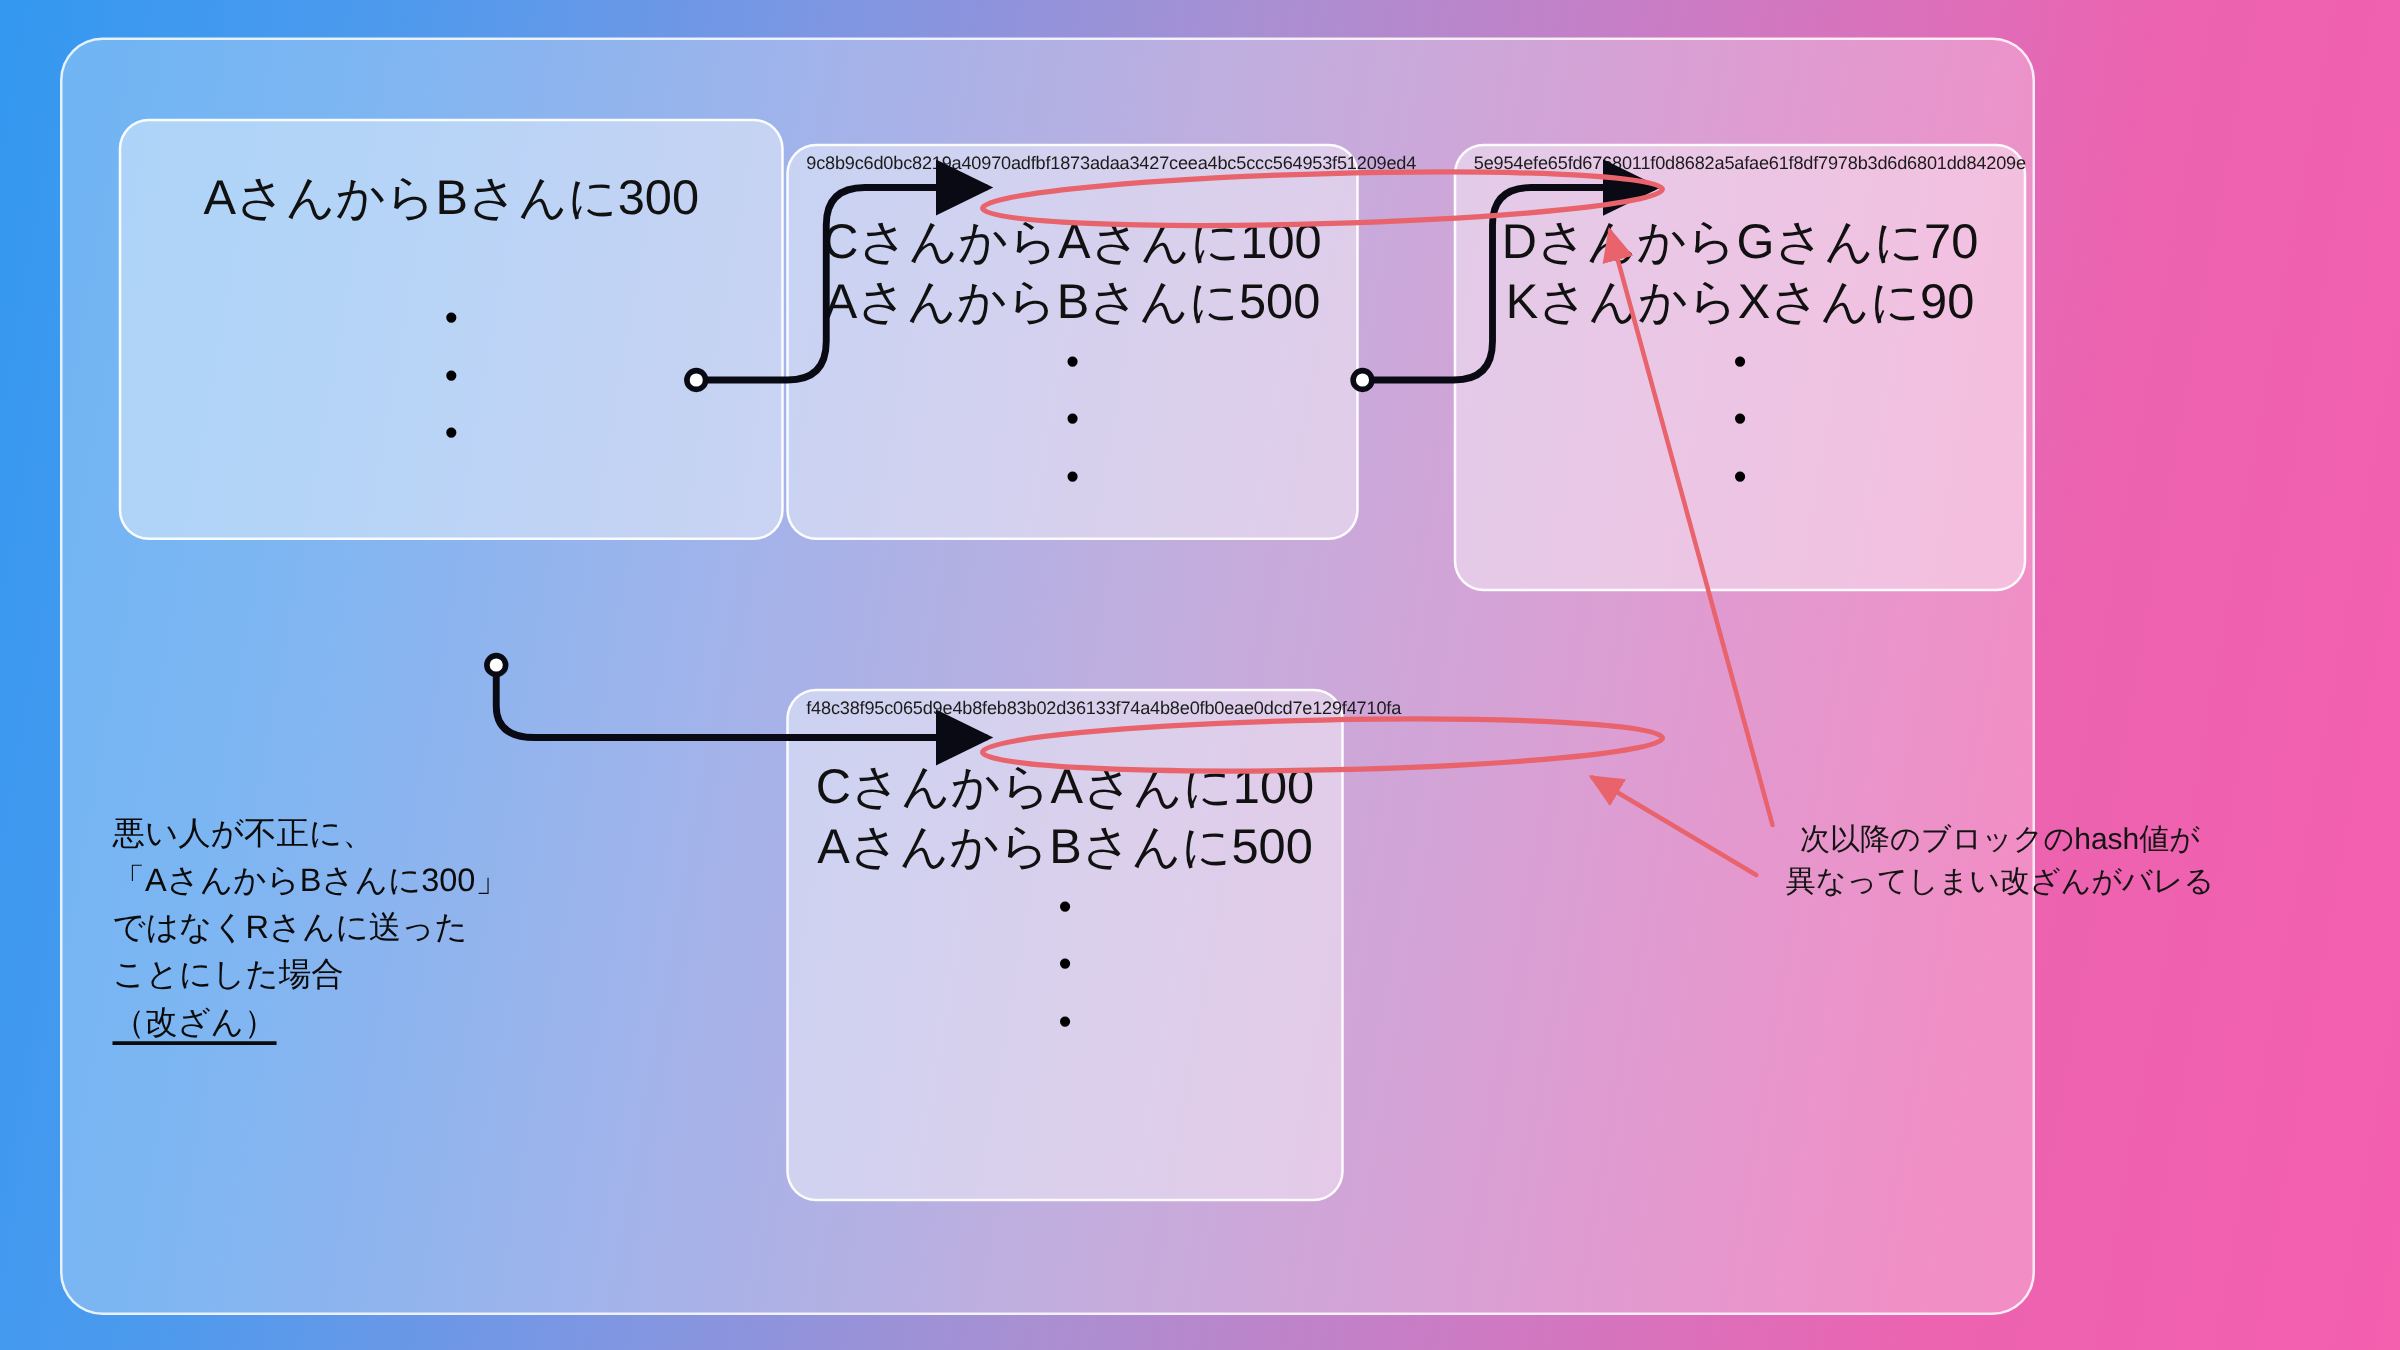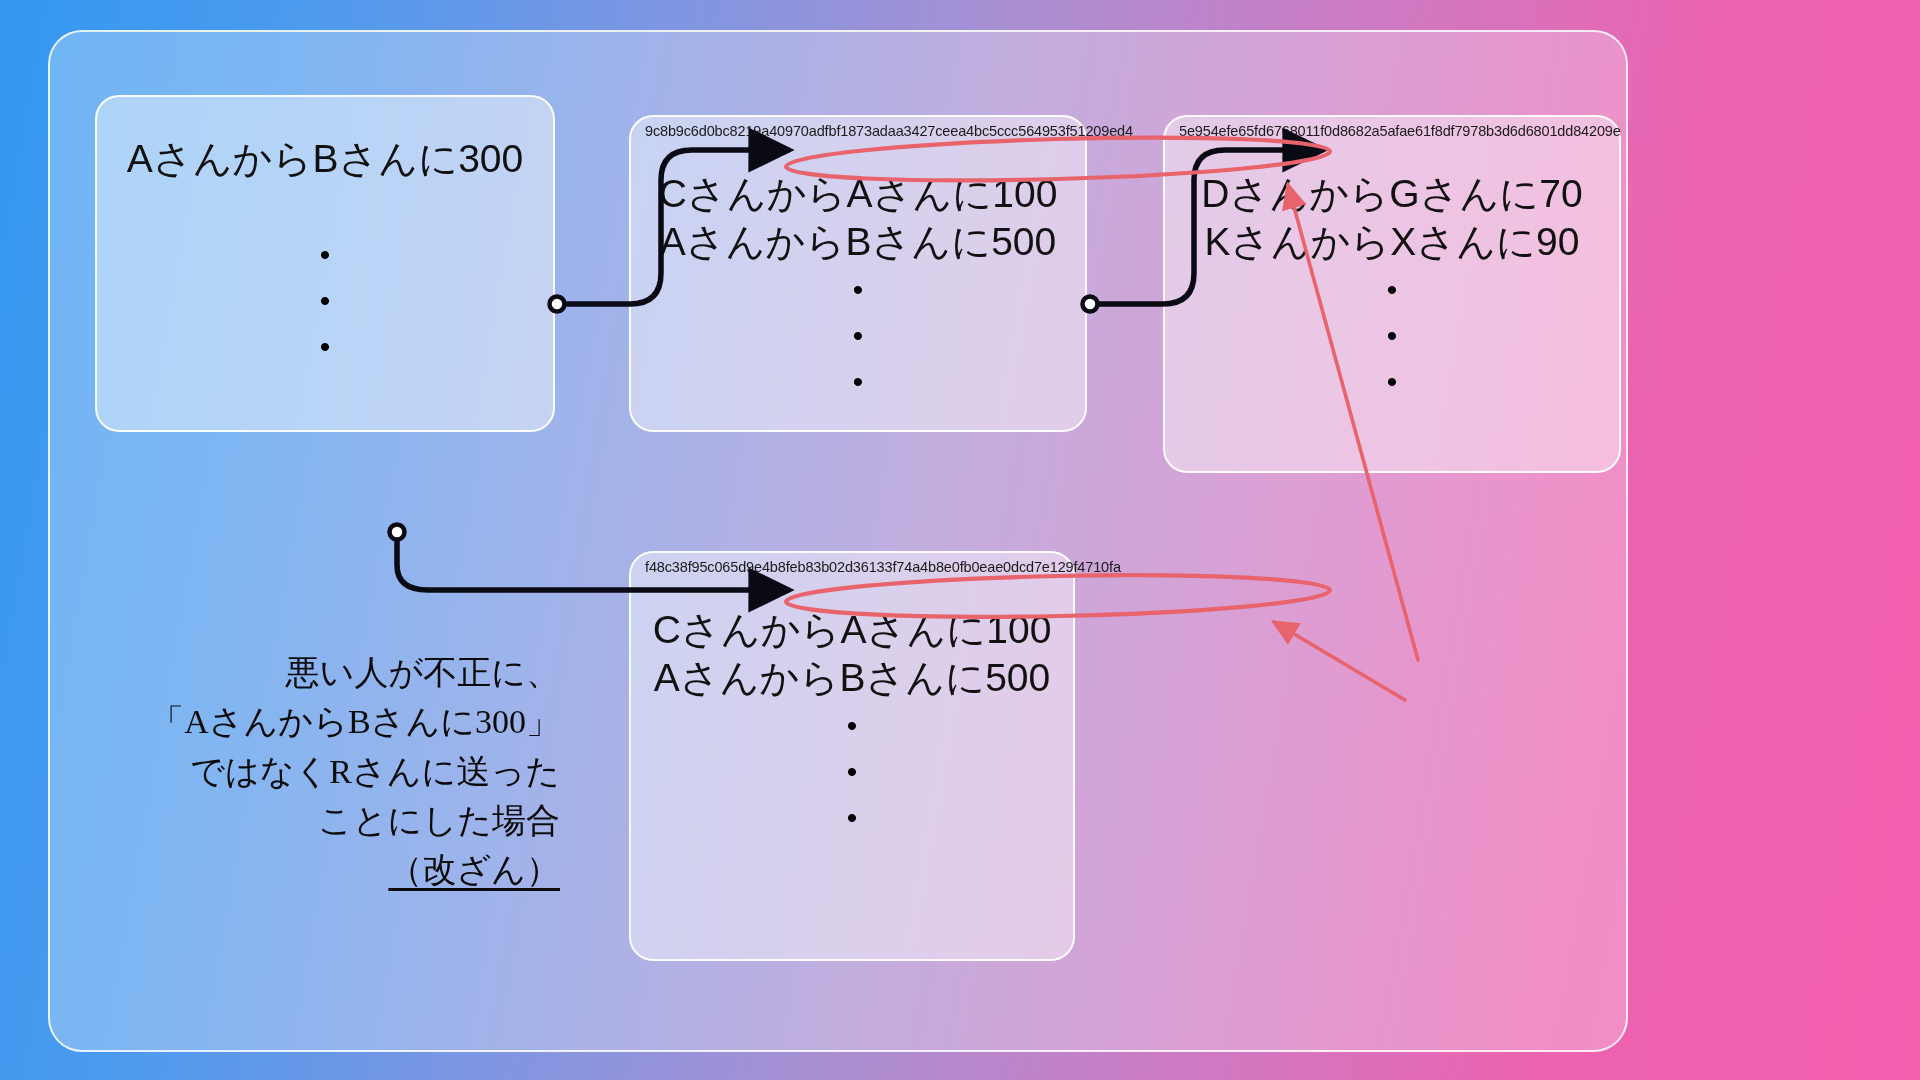--- a/index.html
+++ b/index.html
@@ -84,25 +84,25 @@
     display: block;
     font-size: 30px;
     line-height: 46px;
   }
 
   #caption {
     position: absolute;
     left: 90px;
     top: 648px;
     width: 470px;
-    text-align: right;
-    font-size: 34px;
+    text-align: left;
+    font-size: 26px;
     line-height: 1.45;
     color: #0b0b0b;
-    font-family: Liberation Serif, serif;
+    font-family: Liberation Sans, sans-serif;
   }
   #caption .underlined {
     text-decoration: underline;
     text-underline-offset: 7px;
     text-decoration-thickness: 3px;
   }
 
   #annotation {
     position: absolute;
     left: 1385;
@@ -124,21 +124,21 @@
     pointer-events: none;
   }
 </style>
 </head>
 <body>
 
 <div id="stage">
 
   <div id="panel"></div>
 
-  <div class="block" id="b1" style="left:95px; top:95px; width:460px; height:337px;">
+  <div class="block" id="b1" style="left:95px; top:95px; width:532px; height:337px;">
     <div class="tx-lines" style="top:38px;">
       <div>AさんからBさんに300</div>
     </div>
     <div class="dots" style="top:135px;">
       <span>•</span>
       <span>•</span>
       <span>•</span>
     </div>
   </div>
 
@@ -182,20 +182,24 @@
   </div>
 
   <div id="caption">
     <div>悪い人が不正に、</div>
     <div>「AさんからBさんに300」</div>
     <div>ではなくRさんに送った</div>
     <div>ことにした場合</div>
     <div class="underlined">（改ざん）</div>
   </div>
 
+  <div id="annotation" style="left:1385px;">
+    <div>次以降のブロックのhash値が</div>
+    <div>異なってしまい改ざんがバレる</div>
+  </div>
 
   <svg class="overlay" viewBox="0 0 1920 1080">
     <defs>
       <marker id="arrowBlack" markerWidth="9" markerHeight="9" refX="7.2" refY="4.5" orient="auto" markerUnits="strokeWidth">
         <path d="M0,0.4 L8.4,4.5 L0,8.6 z" fill="#0a0a14"></path>
       </marker>
       <marker id="arrowRed" markerWidth="8" markerHeight="8" refX="6.6" refY="4" orient="auto" markerUnits="strokeWidth">
         <path d="M0,0.5 L7.6,4 L0,7.5 z" fill="#e8636b"></path>
       </marker>
     </defs>

